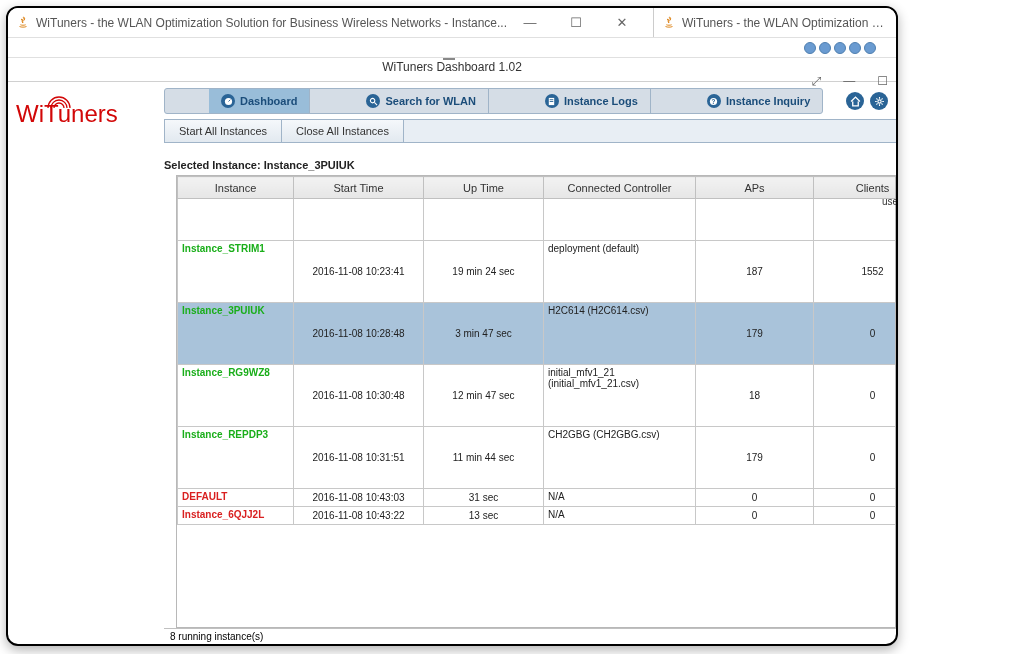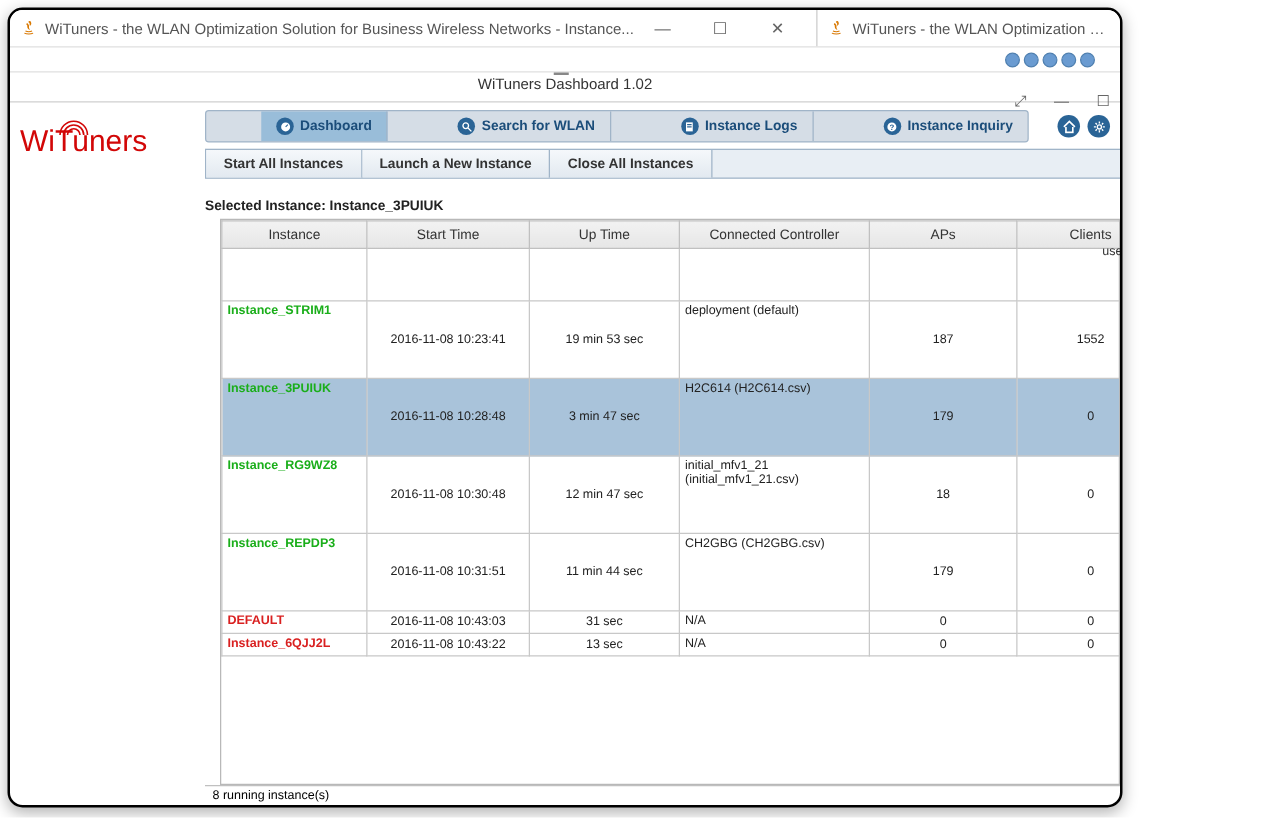--- a/index.html
+++ b/index.html
@@ -26,21 +26,21 @@
 .tab-row { display: flex; align-items: center; }
 .tabs { display: flex; background: #d5dde6; border: 1px solid #a0b4c8; border-radius: 3px; overflow: hidden; }
 .tab { display: flex; align-items: center; padding: 5px 12px; font-size: 11px; font-weight: bold; color: #1b4d7a; border-right: 1px solid #a0b4c8; cursor: pointer; gap: 5px; margin-left: 44px; }
 .tab:last-child { border-right: none; }
 .tab.active { background: #99bdd9; }
 .tab-icon { width: 14px; height: 14px; border-radius: 50%; background: #2a6496; display: flex; align-items: center; justify-content: center; }
 .tab-icon svg { width: 9px; height: 9px; }
 .right-icons { margin-left: auto; display: flex; gap: 6px; margin-right: 8px; }
 .circ-btn { width: 18px; height: 18px; border-radius: 50%; background: #2a6496; display: flex; align-items: center; justify-content: center; cursor: pointer; }
 .button-row { display: flex; border: 1px solid #a0b4c8; margin-top: 5px; background: #e8eef4; width: 842px; }
-.action-btn { padding: 5px 14px; font-size: 11px; font-weight: bold; color: #333; border-right: 1px solid #a0b4c8; cursor: pointer; background: linear-gradient(#f5f8fb, #e2e9f0); }
+.action-btn { padding: 5px 14px; font-size: 11px; font-weight: normal; color: #333; border-right: 1px solid #a0b4c8; cursor: pointer; background: linear-gradient(#f5f8fb, #e2e9f0); }
 .use-label { position: absolute; right: -2px; top: 188px; font-size: 10px; color: #333; }
 .selected-label { font-size: 11px; font-weight: bold; color: #222; margin: 16px 0 4px 0; }
 .table-wrap { flex: 1; overflow: auto; border: 1px solid #b8b8b8; margin-left: 12px; }
 table { border-collapse: collapse; width: 100%; table-layout: fixed; }
 th { background: linear-gradient(#f2f2f2, #e6e6e6); border: 1px solid #c0c0c0; padding: 4px 6px; font-size: 11px; font-weight: normal; color: #333; text-align: center; height: 22px; }
 td { border: 1px solid #c8c8c8; padding: 2px 4px; font-size: 10px; color: #222; vertical-align: top; height: 18px; }
 tr.tall td { height: 62px; }
 tr.empty td { height: 42px; }
 tr.sel td { background: #a9c3da; }
 .inst-green { color: #1aae1a; font-weight: bold; }
@@ -153,21 +153,20 @@
               <svg width="11" height="11" viewBox="0 0 10 10">
                 <circle cx="5" cy="5" r="1.5" fill="none" stroke="#fff"></circle>
                 <path d="M5 1V2.5M5 7.5V9M1 5H2.5M7.5 5H9M2.2 2.2L3.2 3.2M6.8 6.8L7.8 7.8M2.2 7.8L3.2 6.8M6.8 3.2L7.8 2.2" stroke="#fff"></path>
               </svg>
             </div>
         </div>
       </div>
 
       <div class="button-row">
         <div class="action-btn">Start All Instances</div>
-        <div class="action-btn">Launch a New Instance</div>
         <div class="action-btn">Close All Instances</div>
         <div style="flex:1"></div>
       </div>
       <div class="use-label">use</div>
 
       <div class="selected-label">Selected Instance: Instance_3PUIUK</div>
 
       <div class="table-wrap">
         <table>
           <colgroup>
@@ -197,21 +196,21 @@
                 <td></td>
                 <td></td>
                 <td></td>
                 <td></td>
                 <td></td>
                 <td></td>
               </tr>
               <tr class="tall">
                 <td class="inst-green">Instance_STRIM1</td>
                 <td class=" center">2016-11-08 10:23:41</td>
-                <td class=" center">19 min  53 sec</td>
+                <td class=" center">19 min  24 sec</td>
                 <td>deployment (default)</td>
                 <td class=" center">187</td>
                 <td class=" center">1552</td>
                 <td>Alert - Throughputs: 304.7 for All on group2 in Site 2, reached the threshold of 80.0% at 11/08/2016 10:39:40</td>
               </tr>
               <tr class="tall sel">
                 <td class="inst-green">Instance_3PUIUK</td>
                 <td class=" center">2016-11-08 10:28:48</td>
                 <td class=" center">3 min  47 sec</td>
                 <td>H2C614 (H2C614.csv)</td>

